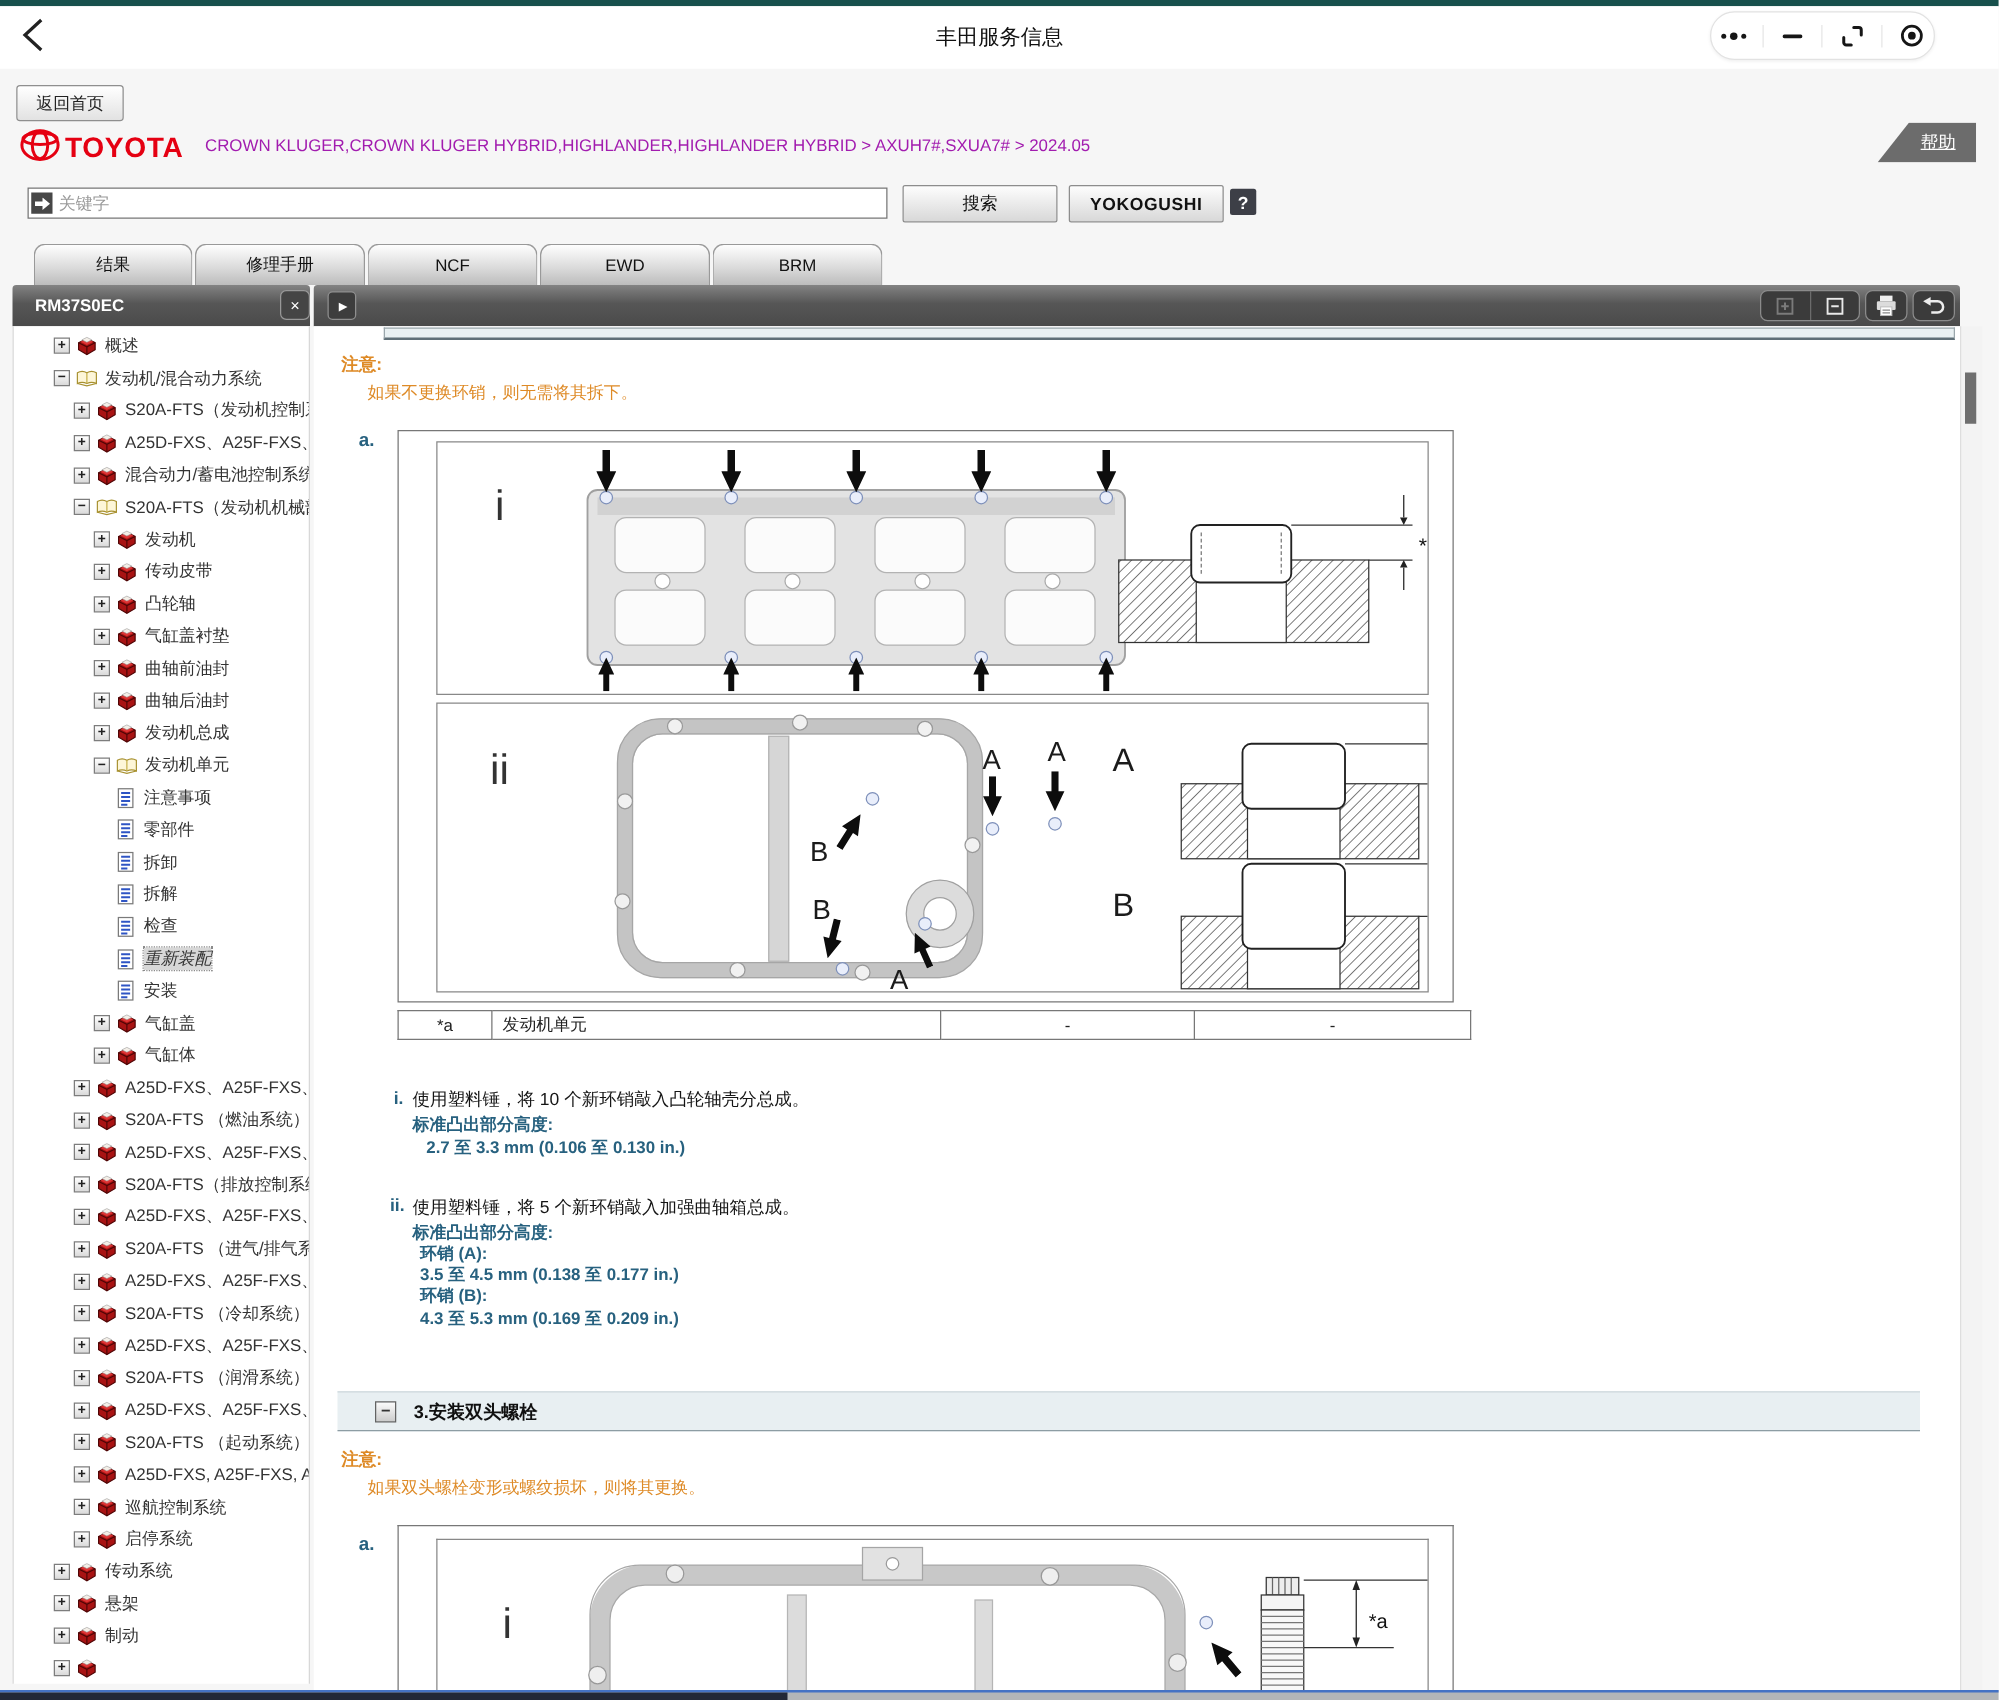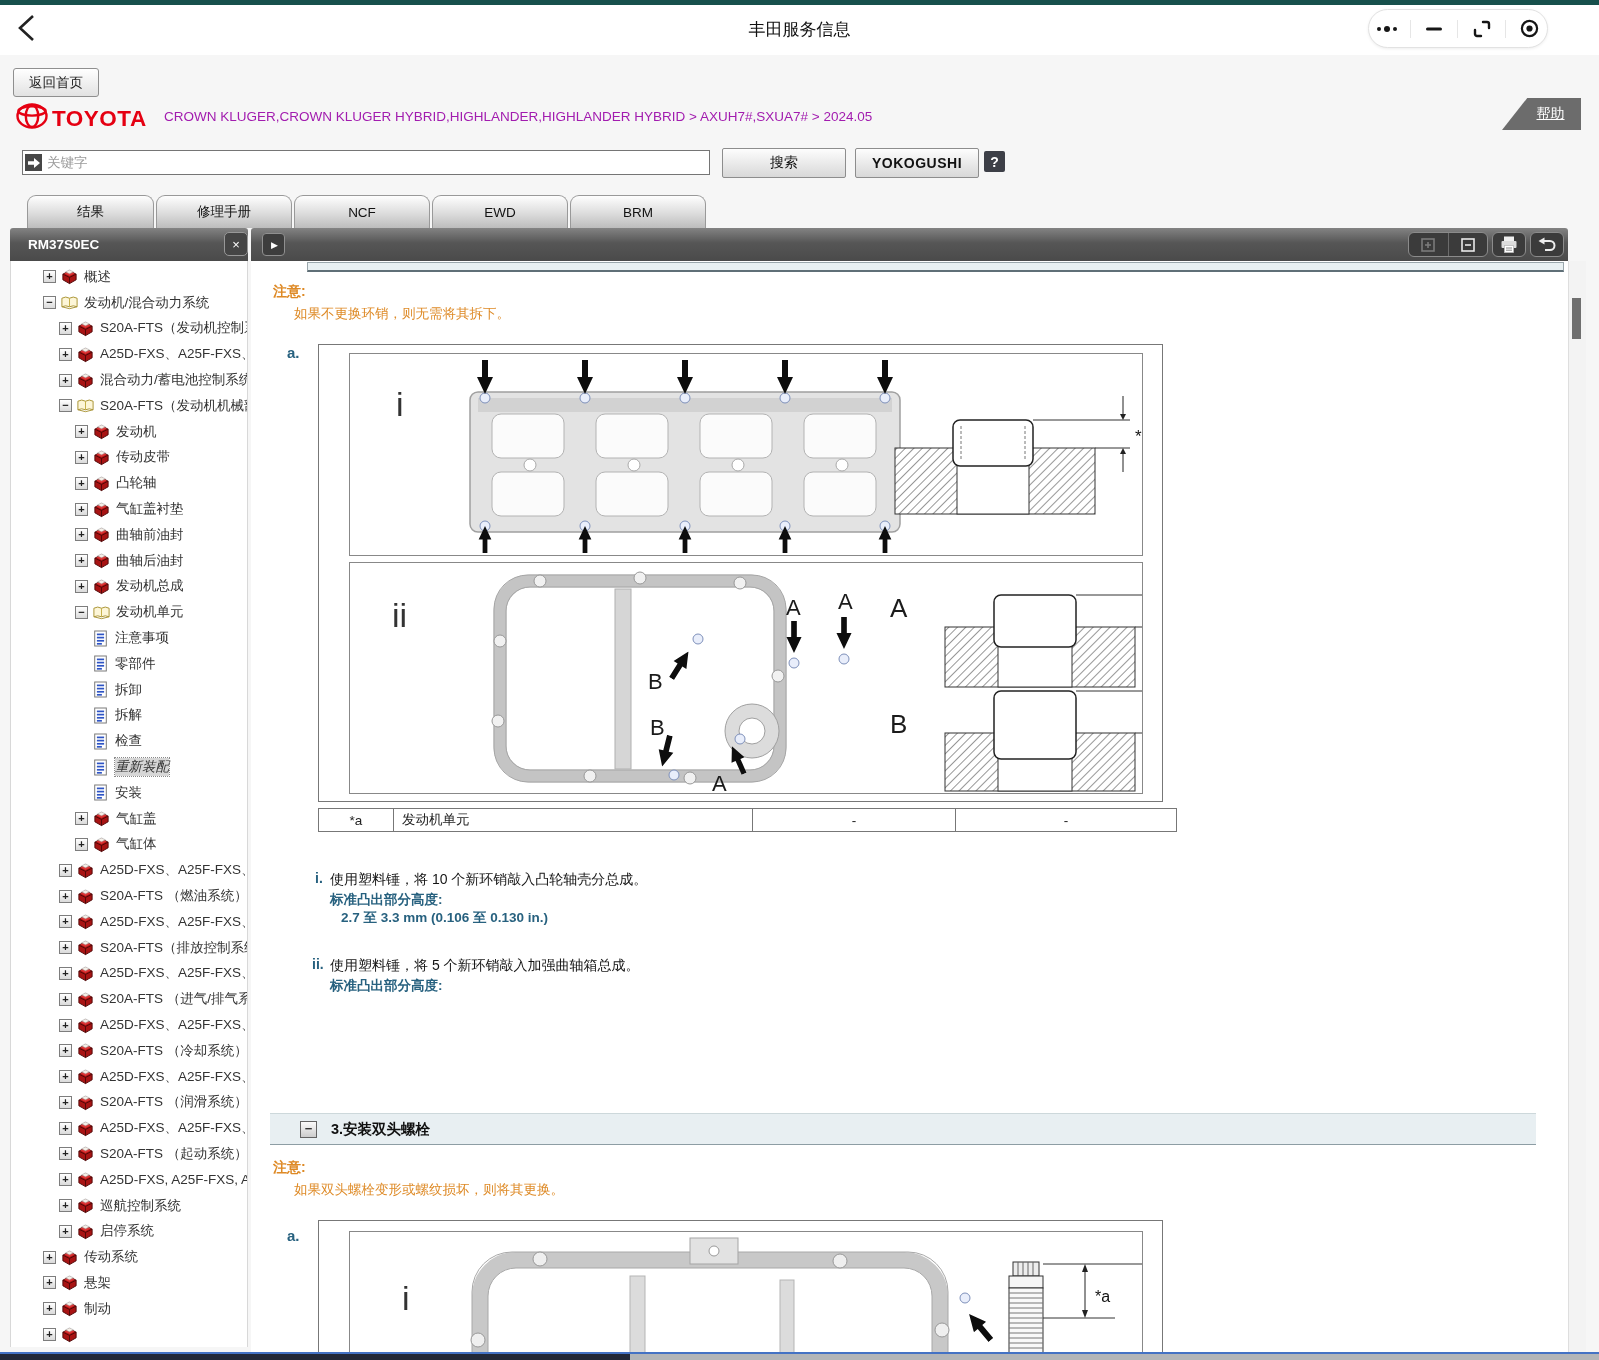--- a/index.html
+++ b/index.html
@@ -846,20 +846,26 @@
   </table>
 
   <div class="abs blue slabel" style="left:64px;top:609px">i.</div>
   <div class="abs stext" style="left:79px;top:610px">使用塑料锤，将 10 个新环销敲入凸轮轴壳分总成。</div>
   <div class="abs blue spec" style="left:79px;top:630px">标准凸出部分高度:</div>
   <div class="abs blue spec" style="left:90px;top:648px">2.7 至 3.3 mm (0.106 至 0.130 in.)</div>
 
   <div class="abs blue slabel" style="left:61px;top:695px">ii.</div>
   <div class="abs stext" style="left:79px;top:696px">使用塑料锤，将 5 个新环销敲入加强曲轴箱总成。</div>
   <div class="abs blue spec" style="left:79px;top:716px">标准凸出部分高度:</div>
+  <div class="abs blue" style="left:85px;top:733px">
+      <div class="spec-line">环销 (A):</div>
+      <div class="spec-line">3.5 至 4.5 mm (0.138 至 0.177 in.)</div>
+      <div class="spec-line">环销 (B):</div>
+      <div class="spec-line">4.3 至 5.3 mm (0.169 至 0.209 in.)</div>
+    </div>
 
   <div class="abs" id="sec3">
     <span class="secbtn">−</span>
     <span class="sectitle">3.安装双头螺栓</span>
   </div>
 
   <div class="abs note-title" style="left:22px;top:898px">注意:</div>
   <div class="abs note-text" style="left:43px;top:920px">如果双头螺栓变形或螺纹损坏，则将其更换。</div>
 
   <div class="abs blue amark" style="left:36px;top:966px">a.</div>

